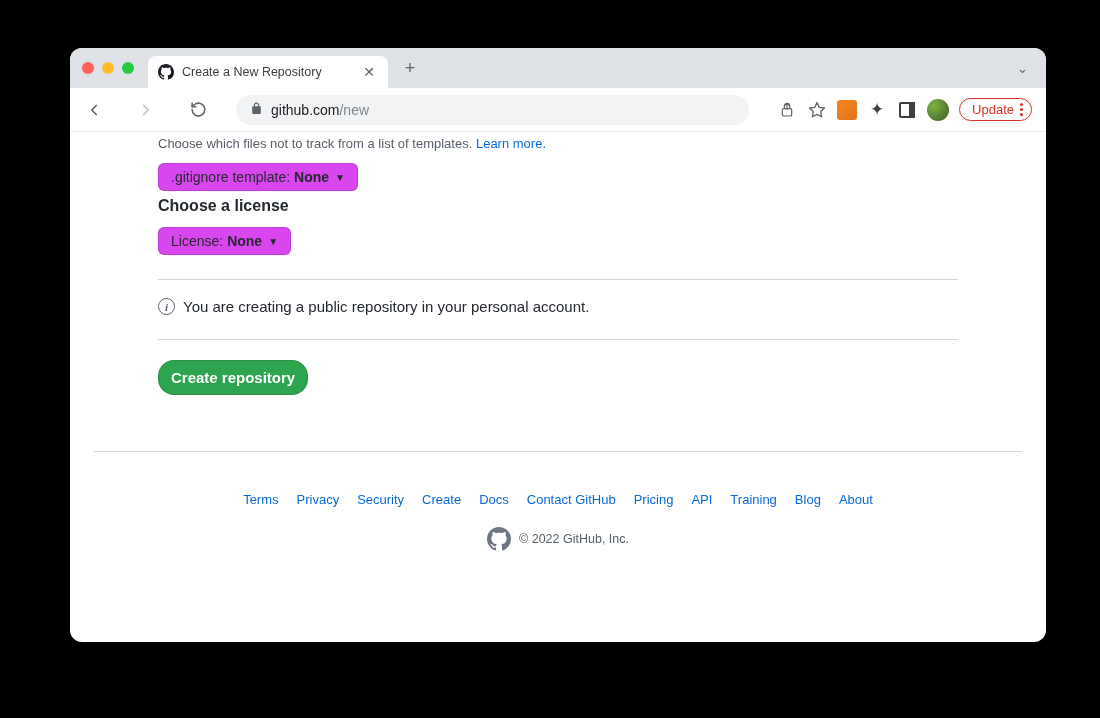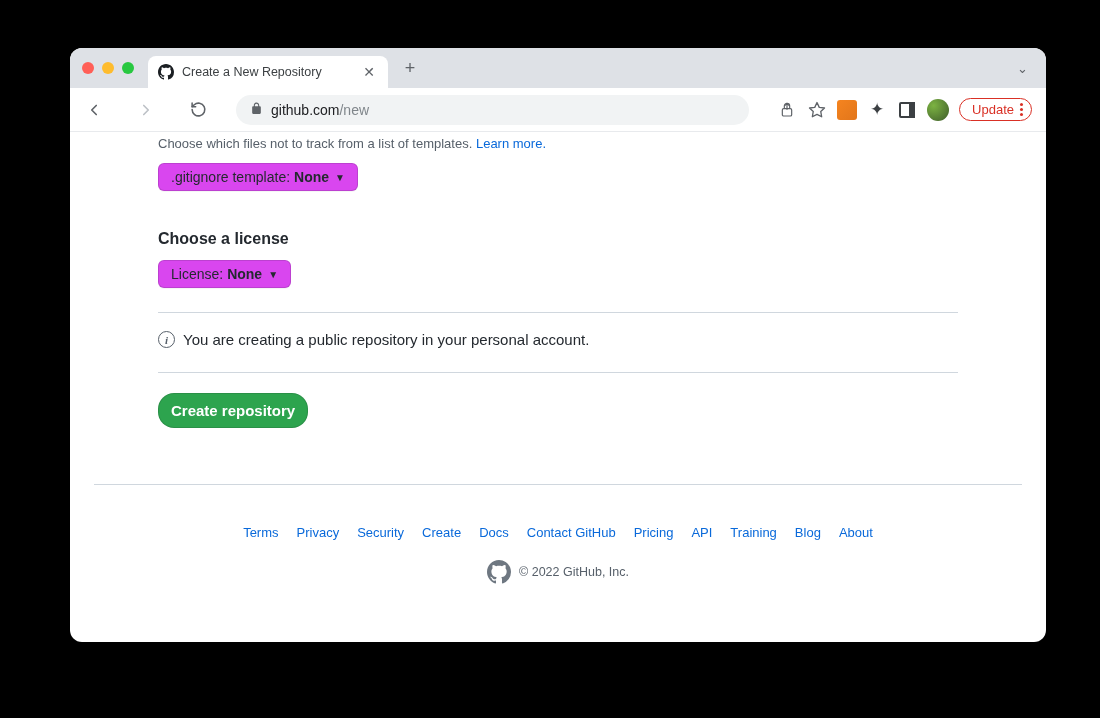--- a/index.html
+++ b/index.html
@@ -134,21 +134,21 @@
       border-radius: 6px;
       padding: 5px 12px;
       font-size: 14px;
       color: #24292f;
       cursor: pointer;
       margin-top: 12px;
       box-shadow: 0 1px 0 rgba(27,31,36,0.04);
     }
     .select-btn .caret { font-size: 10px; margin-left: 2px; }
     .select-btn strong { font-weight: 600; }
-    .section { margin-top: 39px; }
+    .section { margin-top: 6px; }
     .section-title { font-size: 16px; font-weight: 600; color: #24292f; }
     hr.divider {
       border: none;
       border-top: 1px solid #d0d7de;
       margin: 24px 0 18px 0;
     }
     .info-row {
       display: flex;
       align-items: center;
       gap: 8px;

